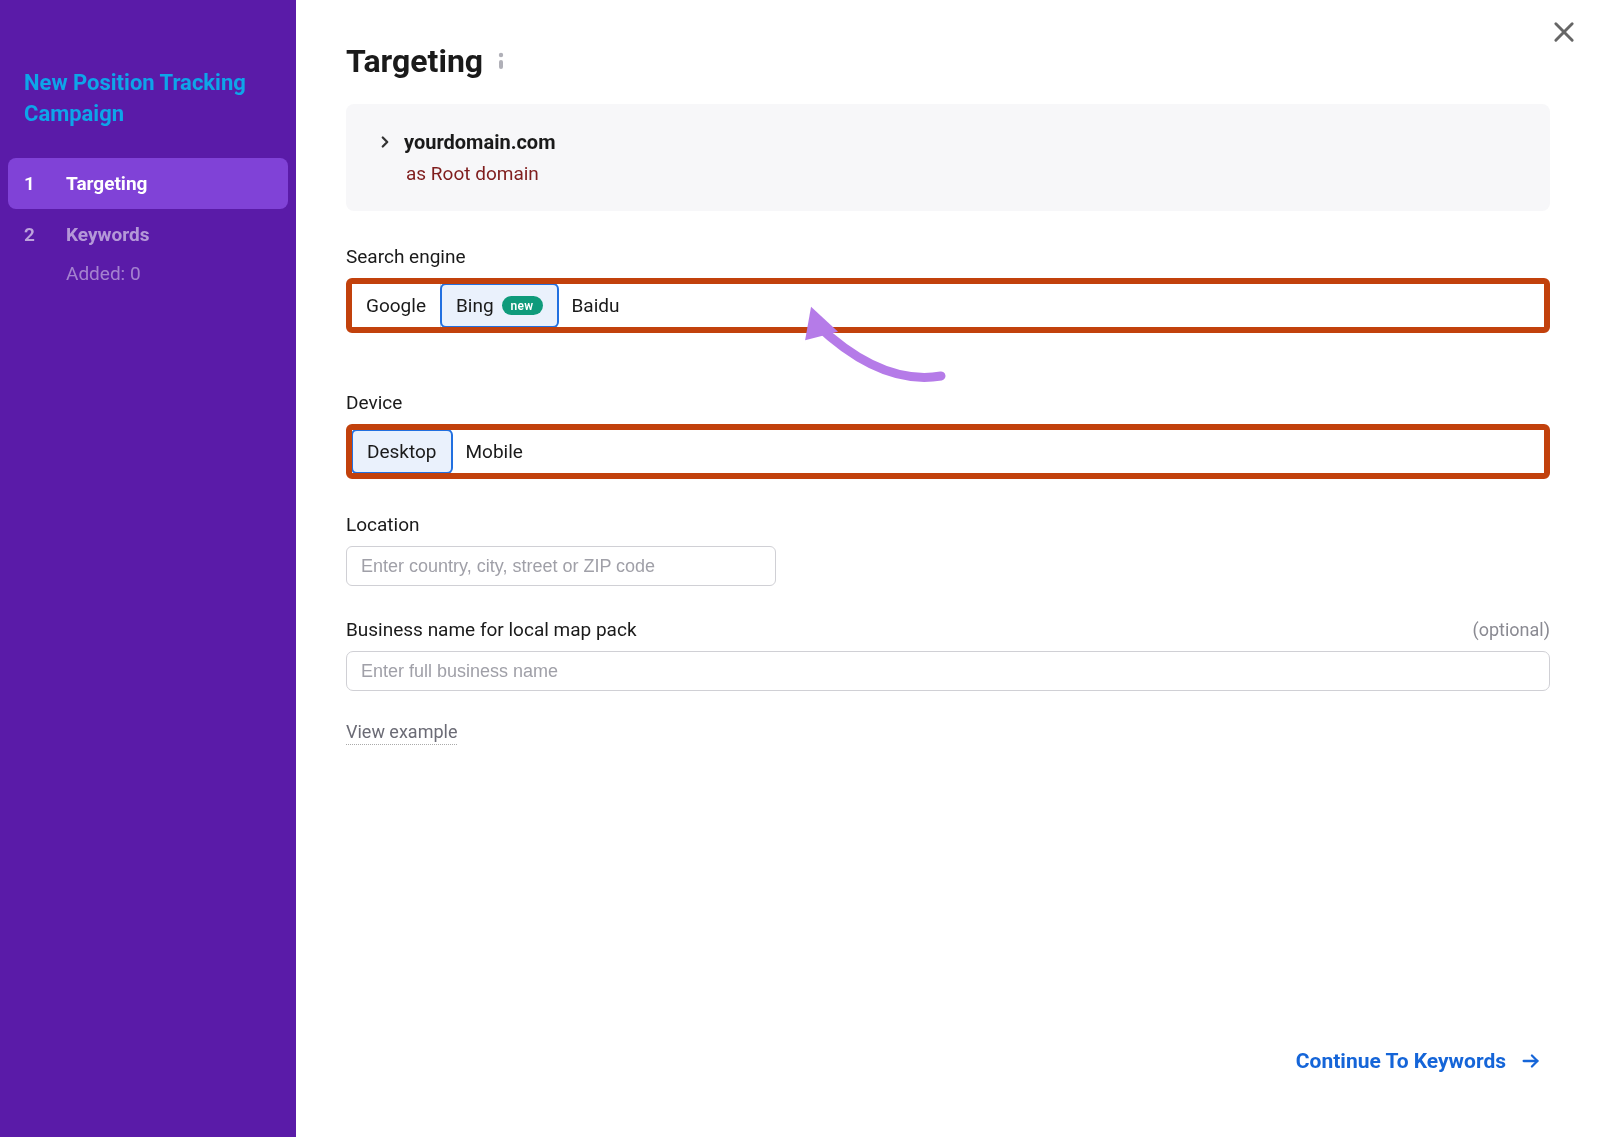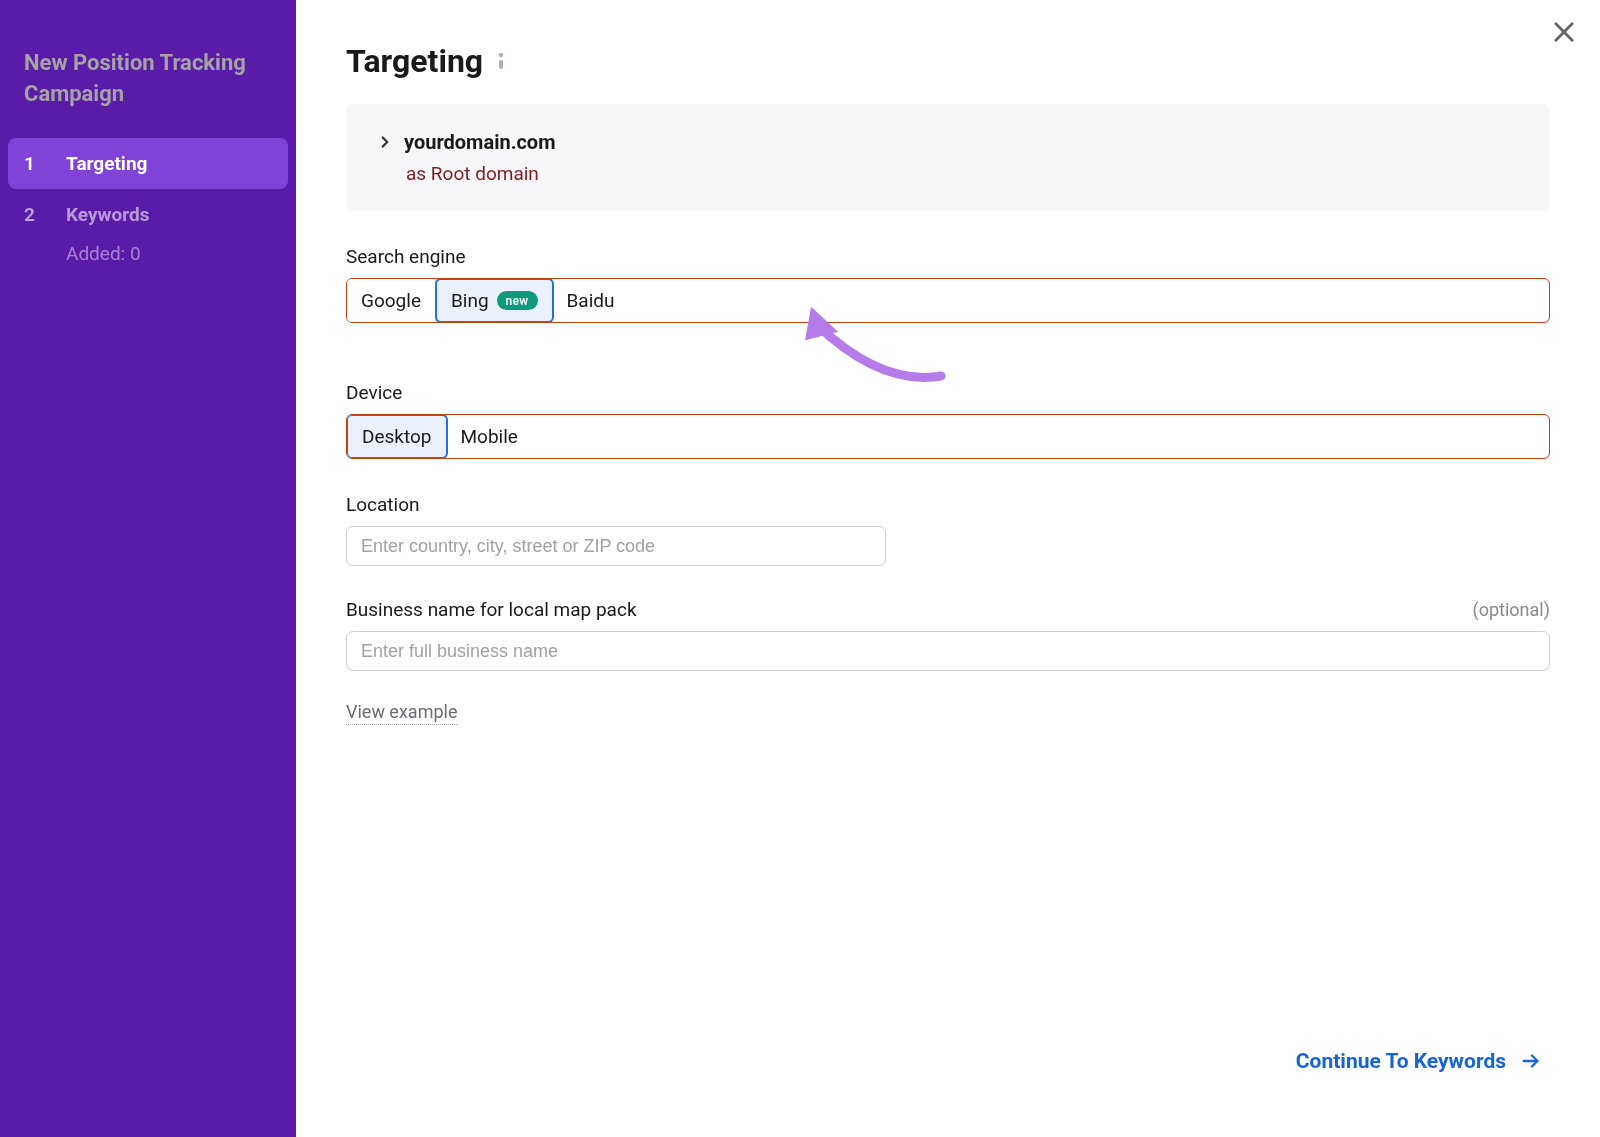--- a/index.html
+++ b/index.html
@@ -15,25 +15,26 @@
       position: relative;
       background: #fff;
     }
     .sidebar {
       width: 296px;
       background: #5A1BA8;
       padding: 48px 8px 0 8px;
       flex-shrink: 0;
     }
     .sidebar-title {
-      color: #a3a3a3;
+      color: #0ea5e9;
       font-size: 22px;
       font-weight: 700;
       line-height: 1.4;
       padding: 0 16px 28px 16px;
+      margin-top: 20px;
     }
     .step-item {
       display: flex;
       align-items: flex-start;
       padding: 14px 16px;
       border-radius: 8px;
       gap: 28px;
     }
     .step-item.active {
       background: #8042D7;
@@ -133,21 +134,21 @@
       display: flex;
       flex-direction: column;
       gap: 10px;
     }
     .field-label {
       font-size: 19px;
       color: #1a1a1a;
     }
     .segmented {
       display: flex;
-      border: 1px solid #c2410c;
+      border: 6px solid #c2410c;
       border-radius: 6px;
       overflow: hidden;
     }
     .segmented .seg {
       padding: 9px 14px;
       font-size: 19px;
       color: #1a1a1a;
       background: #fff;
       cursor: pointer;
       display: flex;
@@ -176,21 +177,21 @@
       letter-spacing: 0.3px;
     }
     .location-group {
       margin-bottom: 32px;
     }
     .location-group .field-label {
       margin-bottom: 10px;
       display: block;
     }
     .text-input {
-      width: 540px;
+      width: 430px;
       height: 40px;
       border: 1px solid #d0d0d5;
       border-radius: 6px;
       padding: 0 14px;
       font-size: 18px;
       color: #333;
     }
     .text-input::placeholder {
       color: #a0a0a8;
     }

